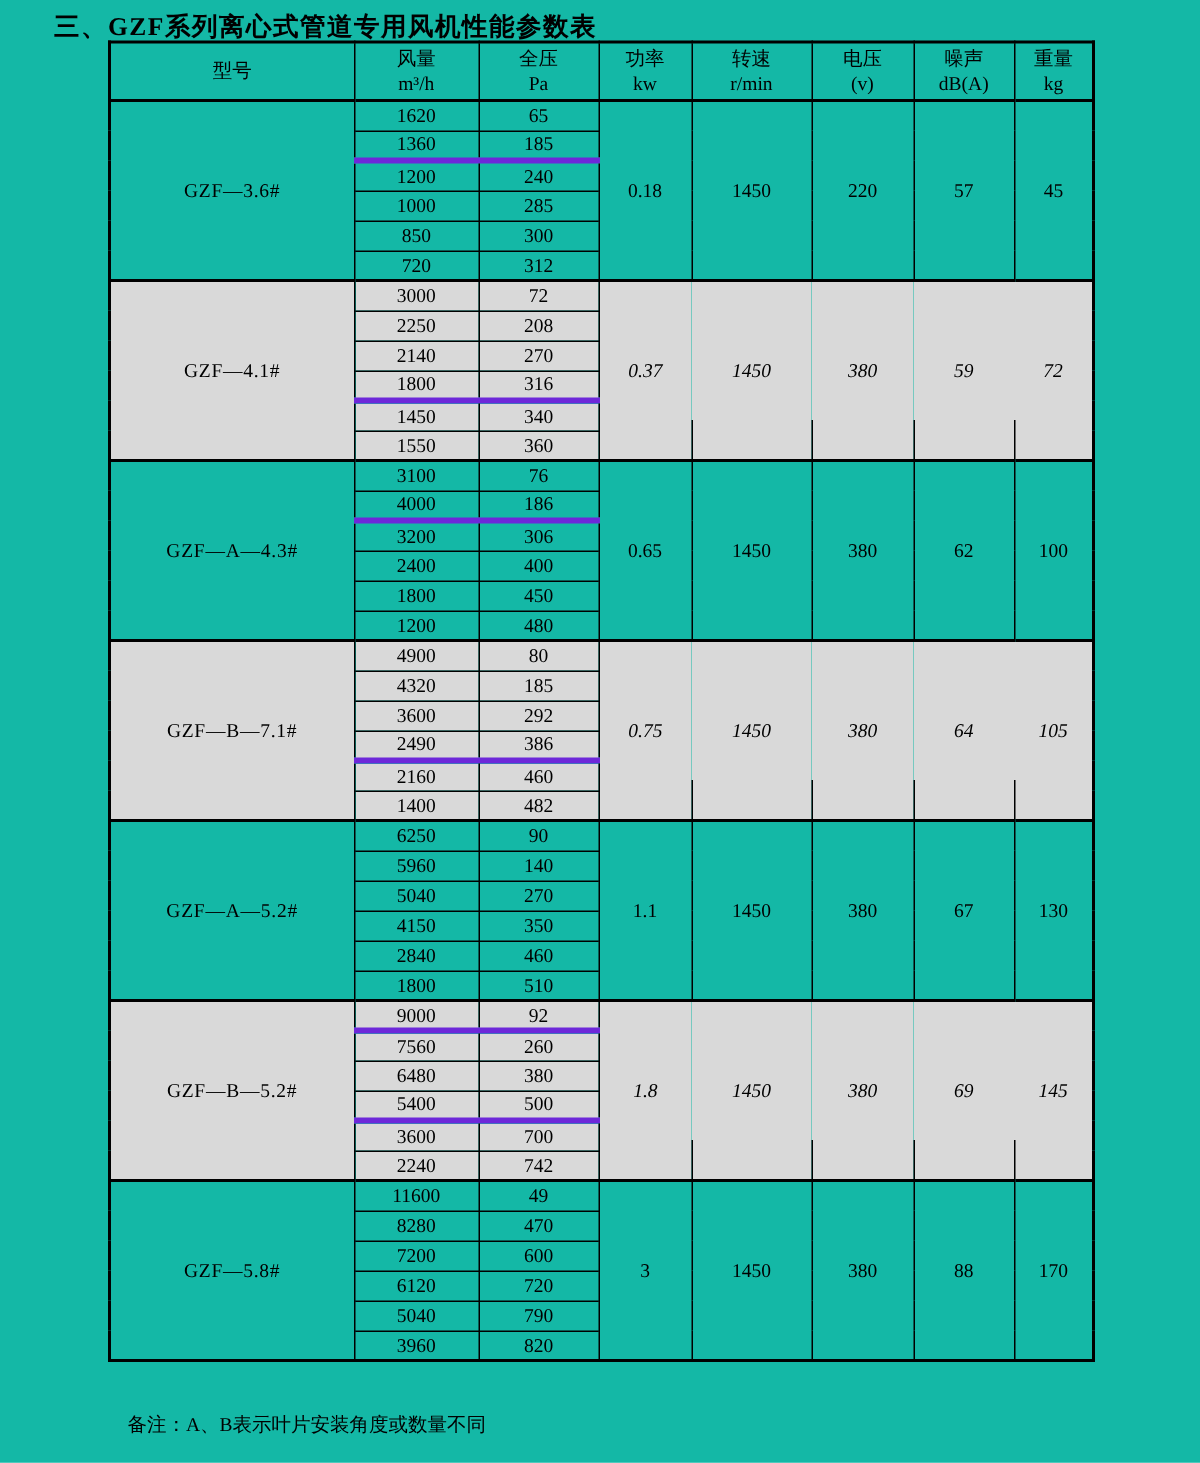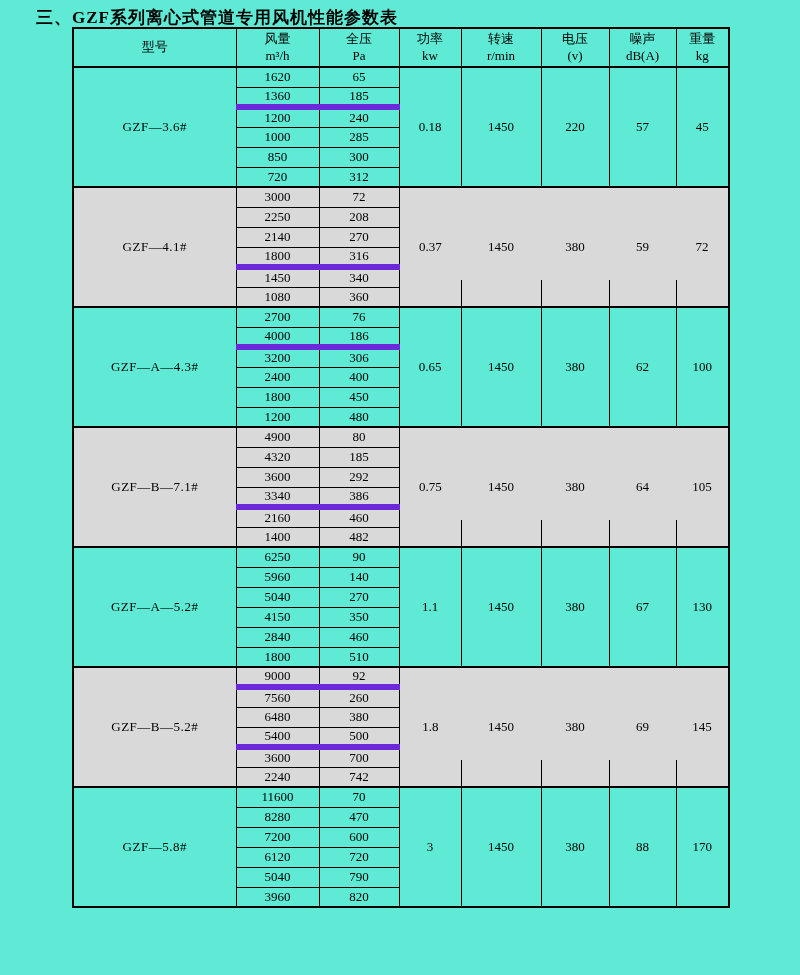--- a/index.html
+++ b/index.html
@@ -1,19 +1,19 @@
 <!DOCTYPE html>
 <html><head>
 <meta charset="utf-8">
 <style>
   html,body { margin:0; padding:0; }
   .page {
     position:relative;
     width:800px; height:975px;
-    background:#5eead4;
+    background:#14b8a6;
     font-family:"Liberation Serif", serif;
     color:#000;
     overflow:hidden;
   }
   .title {
     position:absolute; top:6px; left:36px;
     margin:0;
     font-size:17px; font-weight:bold;
     letter-spacing:1px;
     font-family:"Liberation Serif", serif;
@@ -35,23 +35,23 @@
   }
   thead th {
     height:37px;
     font-weight:normal;
     border-bottom:1.5px solid #000;
     line-height:1.25;
   }
   tbody tr { height:20px; }
   td.model { font-size:13.5px; letter-spacing:0.5px; }
   tr.gstart td { border-top:2px solid #000; }
-  tr.thick td.sub { border-bottom:6px solid #6d28d9; }
+  tr.thick td.sub { border-bottom:4px solid #6d28d9; }
   tr.shaded td { background:#d9d9d9; }
-  td.merged.nosep { border-left:none; border-right:none; }
+  td.merged.nosep { border-left:none; border-right:none;font-style:italic; }
   td.merged.tick { position:relative; }
   td.merged.tick::before {
     content:"";
     position:absolute;
     left:-1px; bottom:0;
     width:2px; height:26px;
     background:#000;
   }
   .note {
     position:absolute; top:941px; left:85px;
@@ -162,26 +162,26 @@
         </tr>
         <tr class="shaded thick">
           <td class="sub">1800</td>
           <td class="sub">316</td>
         </tr>
         <tr class="shaded">
           <td class="sub">1450</td>
           <td class="sub">340</td>
         </tr>
         <tr class="shaded">
-          <td class="sub">1080</td>
+          <td class="sub">1550</td>
           <td class="sub">360</td>
         </tr>
         <tr class="gstart">
           <td rowspan="6" class="model">GZF—A—4.3#</td>
-          <td class="sub">2700</td>
+          <td class="sub">3100</td>
           <td class="sub">76</td>
           <td rowspan="6" class="merged">0.65</td>
           <td rowspan="6" class="merged">1450</td>
           <td rowspan="6" class="merged">380</td>
           <td rowspan="6" class="merged">62</td>
           <td rowspan="6" class="merged">100</td>
         </tr>
         <tr class="thick">
           <td class="sub">4000</td>
           <td class="sub">186</td>
@@ -214,21 +214,21 @@
         </tr>
         <tr class="shaded">
           <td class="sub">4320</td>
           <td class="sub">185</td>
         </tr>
         <tr class="shaded">
           <td class="sub">3600</td>
           <td class="sub">292</td>
         </tr>
         <tr class="shaded thick">
-          <td class="sub">3340</td>
+          <td class="sub">2490</td>
           <td class="sub">386</td>
         </tr>
         <tr class="shaded">
           <td class="sub">2160</td>
           <td class="sub">460</td>
         </tr>
         <tr class="shaded">
           <td class="sub">1400</td>
           <td class="sub">482</td>
         </tr>
@@ -288,21 +288,21 @@
           <td class="sub">3600</td>
           <td class="sub">700</td>
         </tr>
         <tr class="shaded">
           <td class="sub">2240</td>
           <td class="sub">742</td>
         </tr>
         <tr class="gstart">
           <td rowspan="6" class="model">GZF—5.8#</td>
           <td class="sub">11600</td>
-          <td class="sub">70</td>
+          <td class="sub">49</td>
           <td rowspan="6" class="merged">3</td>
           <td rowspan="6" class="merged">1450</td>
           <td rowspan="6" class="merged">380</td>
           <td rowspan="6" class="merged">88</td>
           <td rowspan="6" class="merged">170</td>
         </tr>
         <tr>
           <td class="sub">8280</td>
           <td class="sub">470</td>
         </tr>
@@ -318,13 +318,14 @@
           <td class="sub">5040</td>
           <td class="sub">790</td>
         </tr>
         <tr>
           <td class="sub">3960</td>
           <td class="sub">820</td>
         </tr>
       </tbody>
   </table>
 
+  <div class="note">备注：A、B表示叶片安装角度或数量不同</div>
 </div>
 
 </body></html>

